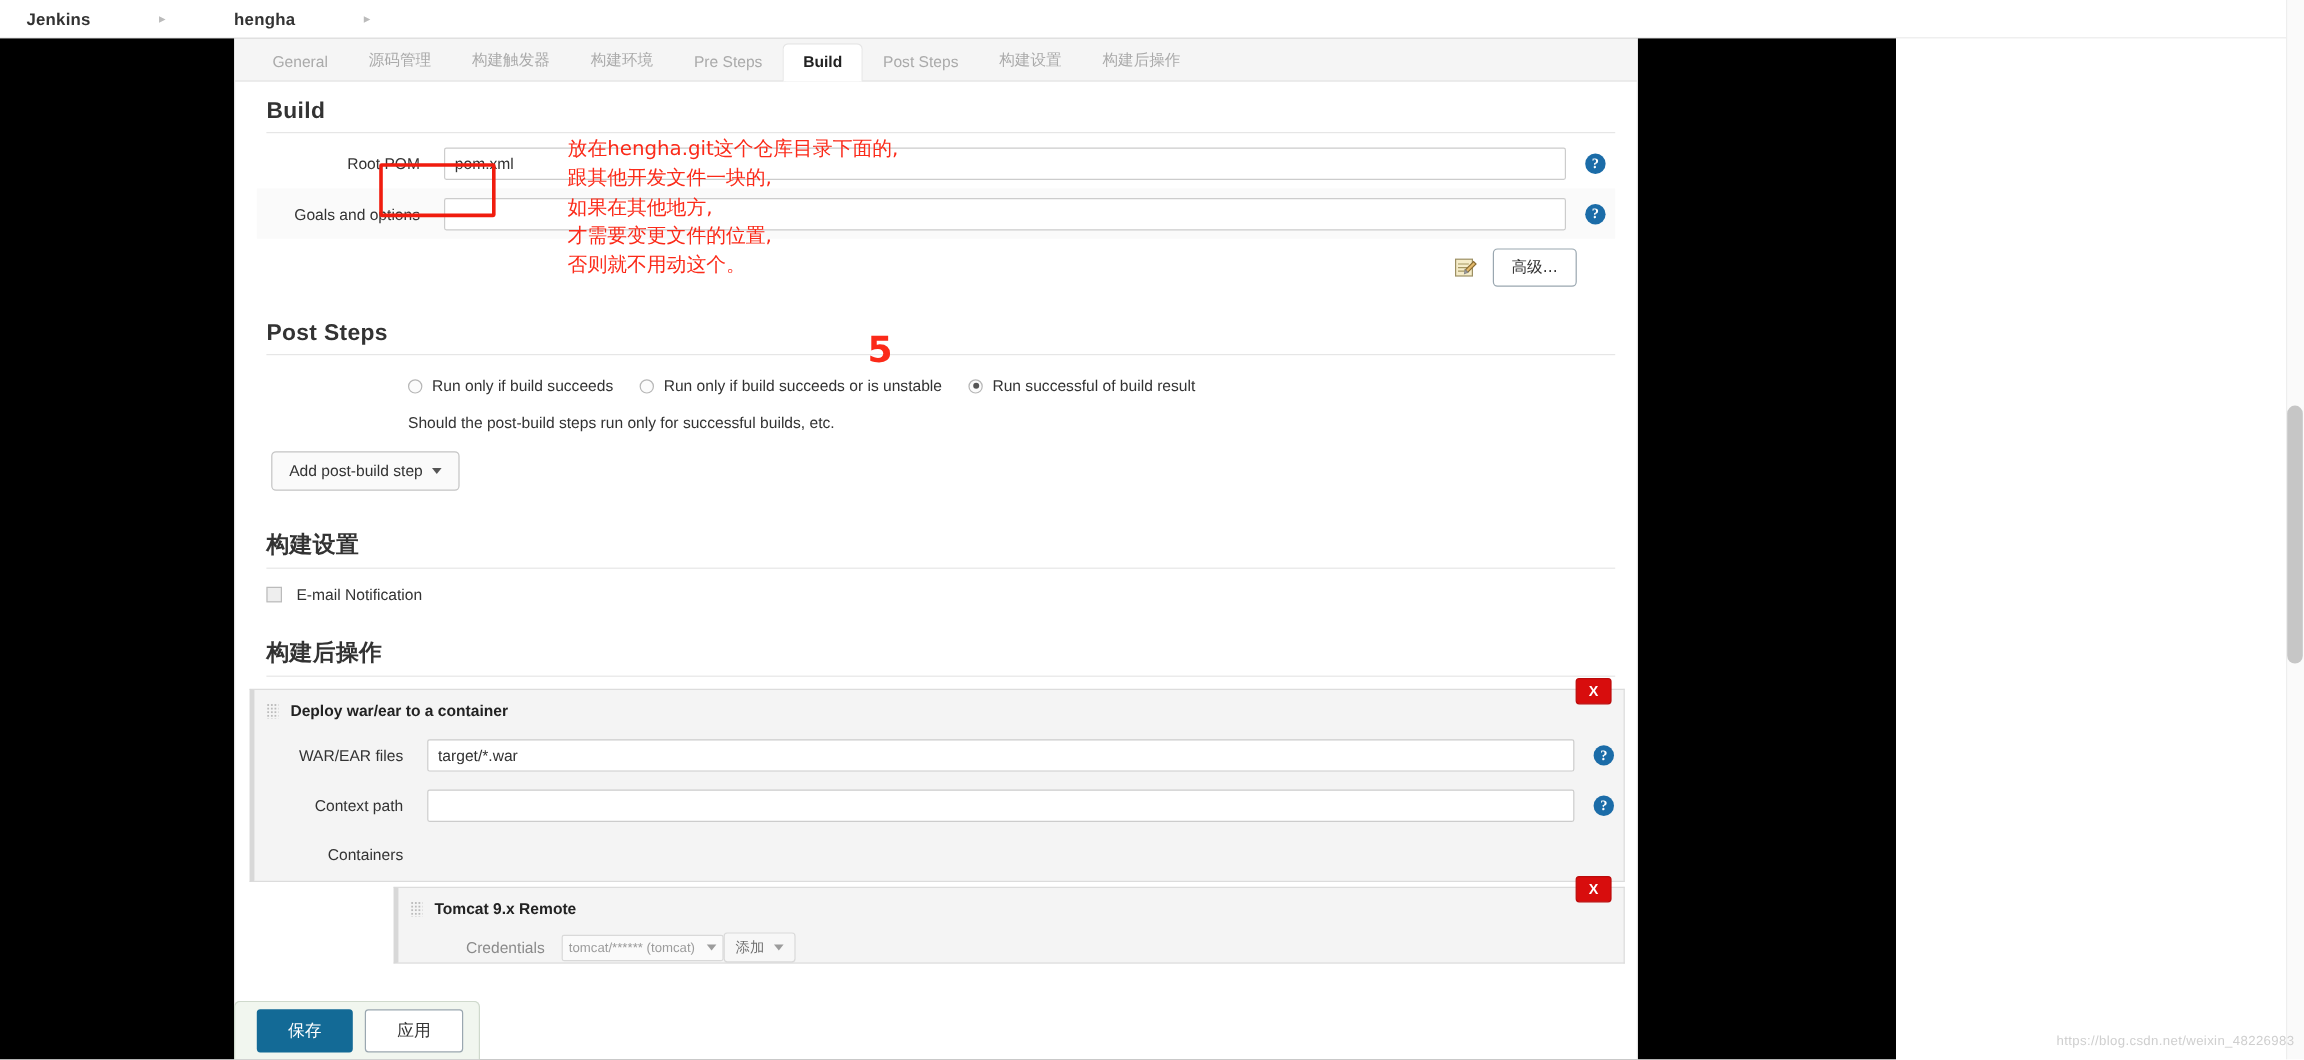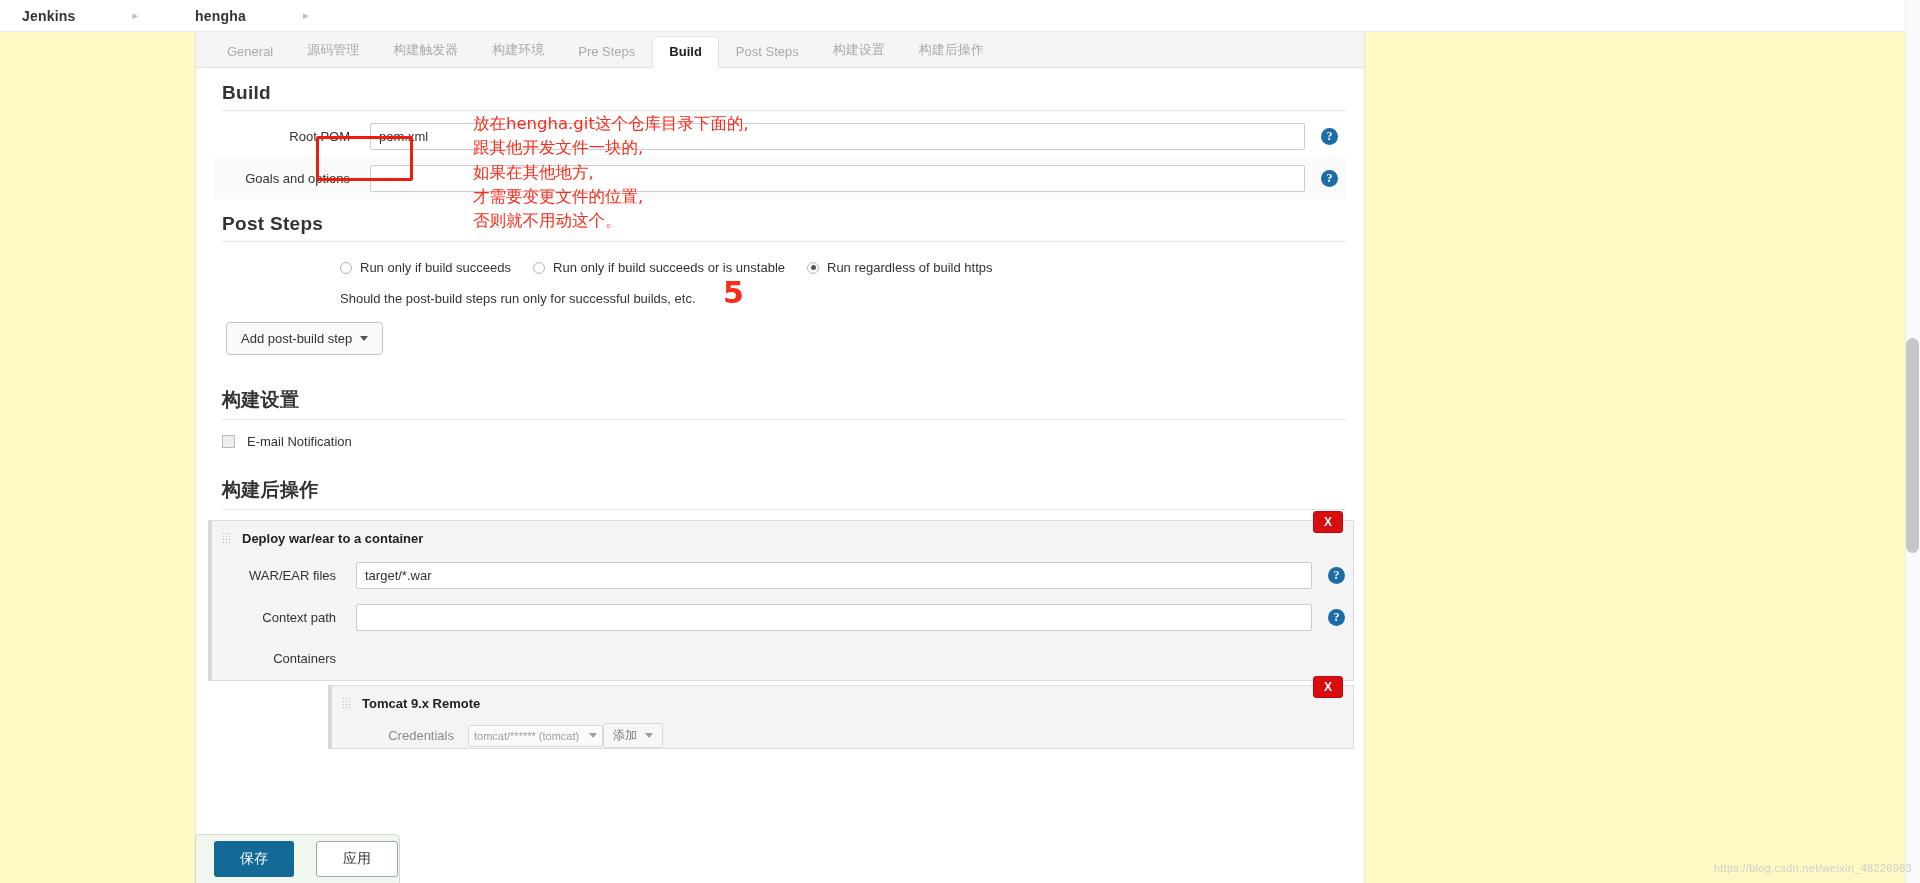--- a/index.html
+++ b/index.html
@@ -14,21 +14,21 @@
   
   .breadcrumb-bar{
     height:32px; background:#fff; display:flex; align-items:center;
     padding-left:22px; border-bottom:1px solid #ececec;gap:43px;
   }
   .crumb{ font-weight:bold; font-size:14px; color:#333; letter-spacing:.2px; }
   .crumb.link{ color:#333; }
   .crumb-sep{ color:#bbb; margin:0 14px; font-size:11px; }
 
   
-  .page{ position:absolute; left:0; top:32px; width:1920px; height:851px; background:#fef9c3; }
+  .page{ position:absolute; left:0; top:32px; width:1580px; height:851px; background:#000000; }
 
   .config-wrap{
     position:absolute; left:195px; top:0; width:1170px;
     border-left:1px solid #e3e3e3; border-right:1px solid #e3e3e3;
     background:#fff; min-height:851px;
   }
 
   
   .tabbar{
     height:36px; background:#f5f5f5; border-bottom:1px solid #e3e3e3;
@@ -145,21 +145,21 @@
     cursor:pointer; border:1px solid #bb0b0b;
   }
   .panel .row-label{ width:136px; }
   .panel .txt{ background:#fff; }
 
   
   .savebar{
     position:absolute; left:195px; top:834px; width:205px; height:49px;
     background:rgba(240,245,238,.93); border:1px solid #cfd9cc;
     border-bottom:none; border-radius:5px 5px 0 0;
-    display:flex; align-items:center; padding-left:18px; gap:22px; z-index:60;
+    display:flex; align-items:center; padding-left:18px; gap:10px; z-index:60;
   }
   .btn-save{
     background:#136a96; color:#fff; border:none; border-radius:3px;
     padding:9px 26px; font-size:14px; cursor:pointer;
     font-family:"DejaVu Sans", sans-serif;
   }
   .btn-apply{
     background:#fff; color:#333; border:1px solid #9aa7b0; border-radius:3px;
     padding:8px 26px; font-size:14px; cursor:pointer;
     font-family:"DejaVu Sans", sans-serif;
@@ -224,38 +224,51 @@
       </div>
 
       <div class="row alt">
         <div class="row-label">Goals and options</div>
         <div class="row-field">
           <input class="txt" value="" style="">
           <div class="help">?</div>
         </div>
       </div>
 
+      <div class="adv-row">
+        <div class="adv-icon">
+          <svg width="20" height="18" viewBox="0 0 20 18">
+            <rect x="1" y="2" width="14" height="14" fill="#f5ecc9" stroke="#9c8f63"></rect>
+            <line x1="3" y1="6" x2="12" y2="6" stroke="#a59763"></line>
+            <line x1="3" y1="9" x2="12" y2="9" stroke="#a59763"></line>
+            <line x1="3" y1="12" x2="10" y2="12" stroke="#a59763"></line>
+            <path d="M11 13 L18 6 L16 4 L9 11 Z" fill="#e3b96b" stroke="#8a6d34"></path>
+            <path d="M9 11 L11 13 L8.5 14 Z" fill="#d4d4d4" stroke="#888"></path>
+          </svg>
+        </div>
+        <button class="adv-btn">高级...</button>
+      </div>
     </div>
 
     <div class="section">
       <div class="sec-title">Post Steps</div>
       <div class="sec-rule"></div>
 
       <div class="radio-line" id="radios">
           <div class="radio-item">
             <span class="rad"></span>
             <span>Run only if build succeeds</span>
           </div>
           <div class="radio-item">
             <span class="rad"></span>
             <span>Run only if build succeeds or is unstable</span>
           </div>
           <div class="radio-item">
             <span class="rad on"></span>
-            <span>Run regardless of build https</span>
+            <span>Run successful of build result</span>
           </div>
         </div>
 
       <div class="hint">Should the post-build steps run only for successful builds, etc.</div>
 
       <button class="addbtn">
         <span>Add post-build step</span>
         <span class="caret"></span>
       </button>
     </div>

